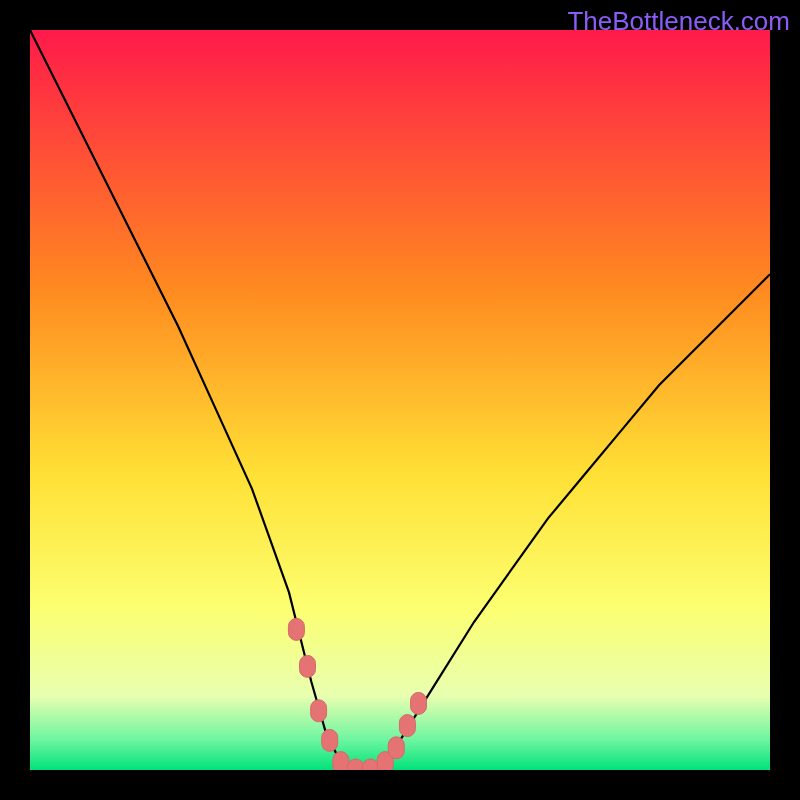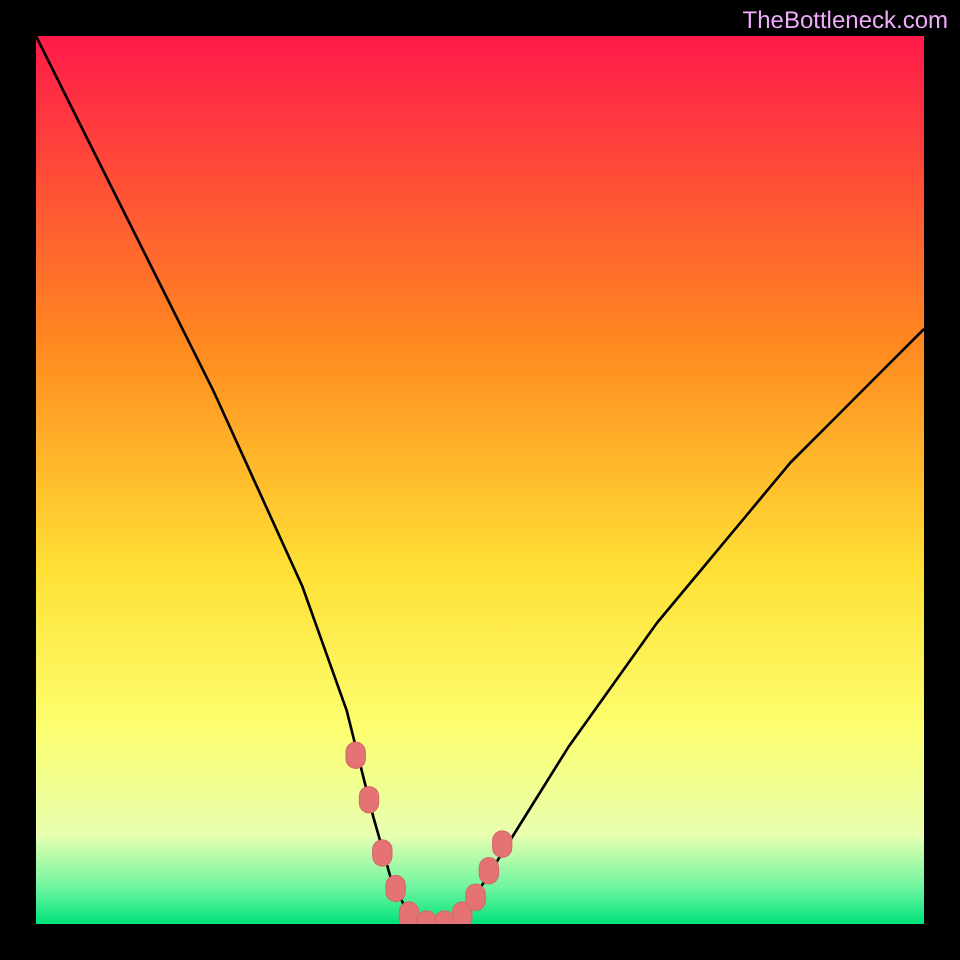--- a/index.html
+++ b/index.html
@@ -8,22 +8,22 @@
     width: 800px;
     height: 800px;
     background: #000000;
     position: relative;
     font-family: Arial, Helvetica, sans-serif;
   }
   .watermark {
     position: absolute;
     top: 6px;
     right: 10px;
-    font-size: 20px;
-    color: #f0abfc;
+    font-size: 26px;
+    color: #8b5cf6;
     font-weight: 500;
     z-index: 10;
   }
   .plot-area {
     position: absolute;
     left: 30px;
     top: 30px;
     width: 740px;
     height: 740px;
   }

